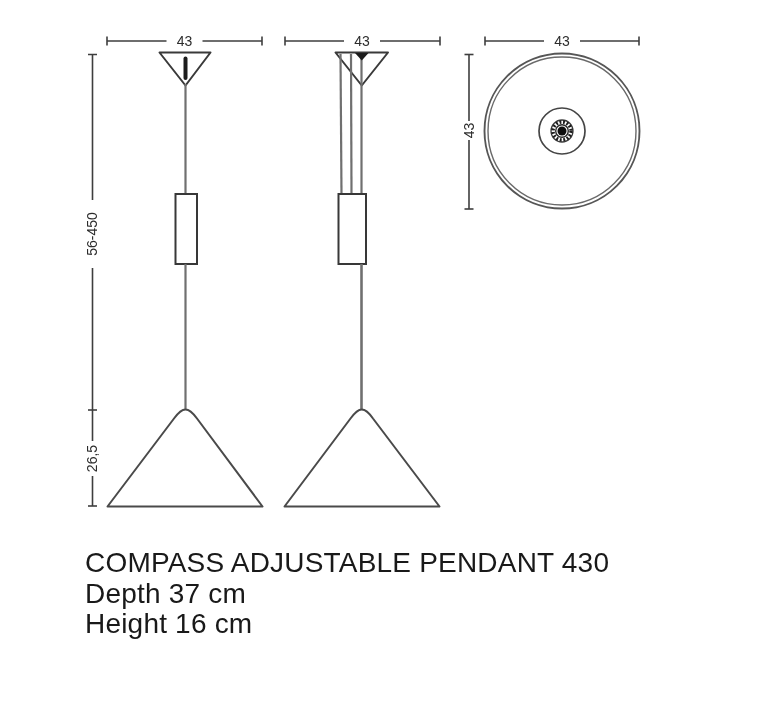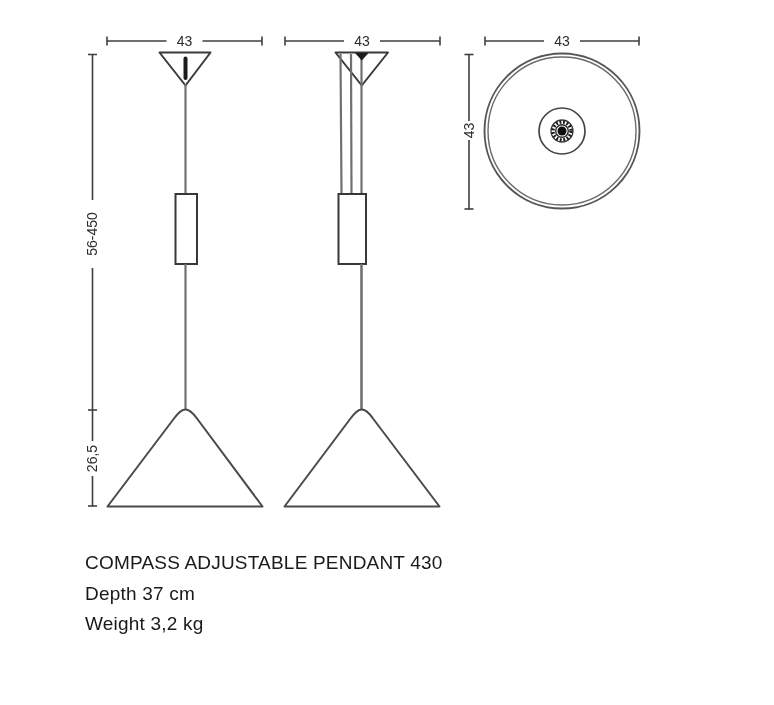--- a/index.html
+++ b/index.html
@@ -24,21 +24,21 @@
   .dim-label {
     font-family: "Liberation Sans", "DejaVu Sans", sans-serif;
     font-size: 14px;
     fill: #2c2c2c;
   }
   .specs {
     position: absolute;
     left: 85px;
     top: 548px;
     color: #191919;
-    font-size: 19px;
+    font-size: 28px;
     line-height: 30.6px;
     letter-spacing: 0.2px;
     white-space: nowrap;
   }
 </style>
 </head>
 <body>
 
 <div class="canvas">
 
@@ -132,16 +132,16 @@
         <circle cx="562" cy="131" r="9" stroke="#1e1e1e" stroke-width="3.4" fill="none" stroke-dasharray="1.9 1.7"></circle>
         <circle cx="562" cy="131" r="6.3" stroke="#2a2a2a" stroke-width="1.4" fill="none"></circle>
         <circle cx="562" cy="131" r="4.5" fill="#0e0e0e" stroke="none"></circle>
       </g>
     </g>
   </svg>
 
   <div class="specs">
     <div>COMPASS ADJUSTABLE PENDANT 430</div>
     <div>Depth 37 cm</div>
-    <div>Weight 3,2 kg</div>
+    <div>Height 16 cm</div>
   </div>
 
 </div>
 
 </body></html>

